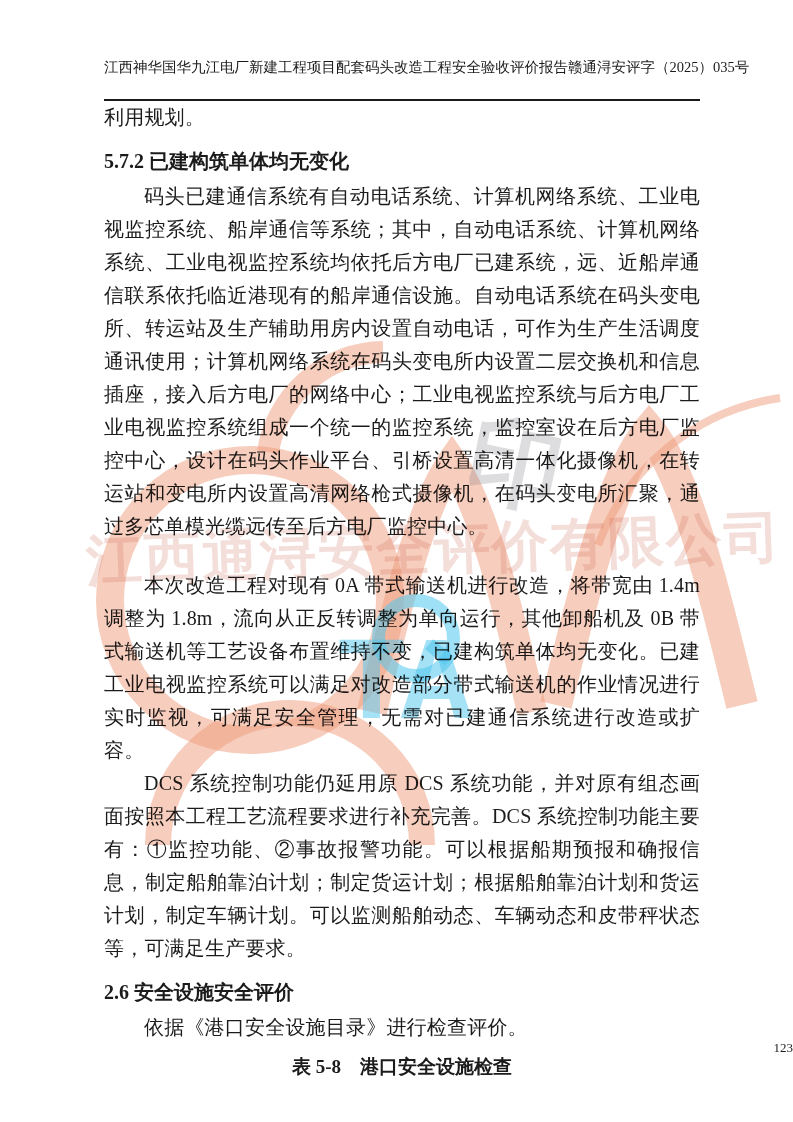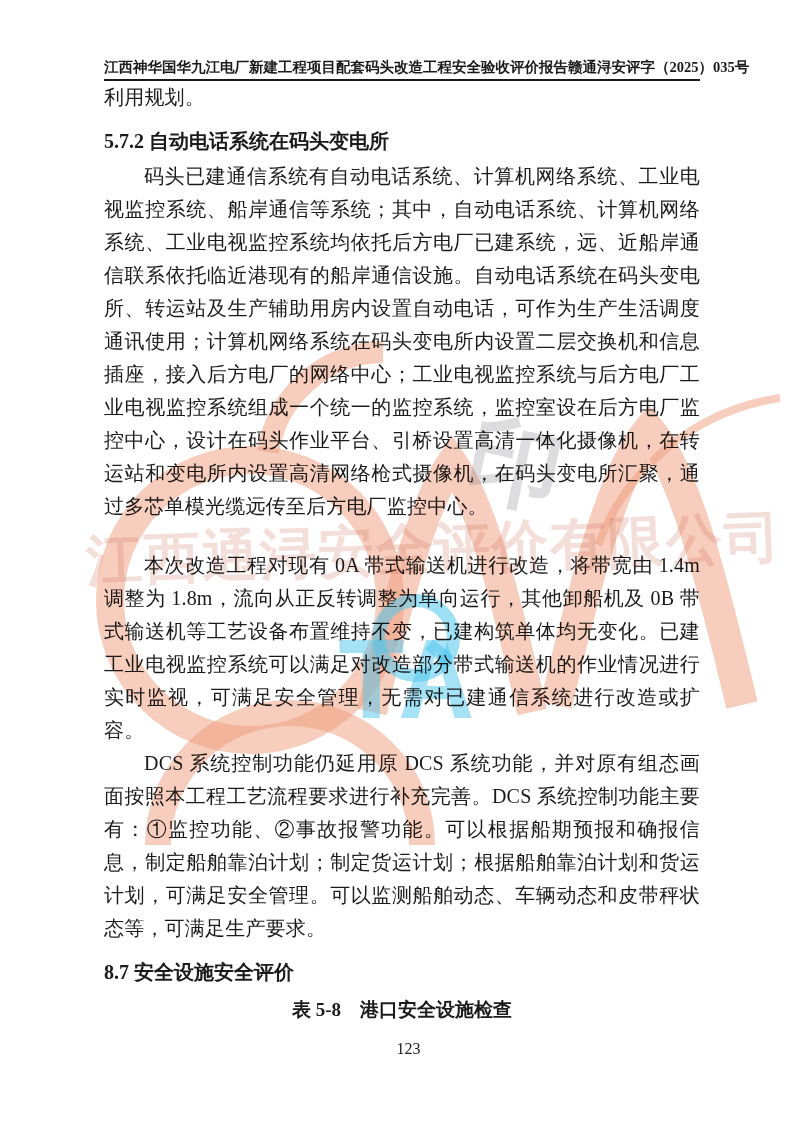--- a/index.html
+++ b/index.html
@@ -16,22 +16,22 @@
     position:absolute;
     left:104px; top:58px;
     width:596px;
   }
   
   .page-header{
     display:flex;
     justify-content:space-between;
     align-items:center;
     font-size:14.5px;
-    font-weight:bold;
-    padding-bottom:2px;
+    font-weight:normal;
+    padding-bottom:22px;
     border-bottom:2px solid #1a1a1a;
     white-space:nowrap;
   }
   .page-header .doc-no{}
   
   .body-text{
     margin:0;
     font-size:20px;
     line-height:33px;
     text-align:justify;
@@ -53,22 +53,22 @@
     text-align:center;
     font-weight:bold;
     font-size:19px;
     line-height:26px;
   }
   
   .page-footer{
     position:absolute;
     left:0;right:0;
     top:1040px;
-    text-align:center;
-    font-size:16px;
+    text-align:right;
+    font-size:13px;
     padding-left:24px;
   }
   
   .watermark{
     position:absolute;
     left:0;top:0;width:793px;height:1122px;
     pointer-events:none;
     mix-blend-mode:multiply;
   }
   .wm-company{
@@ -120,32 +120,33 @@
 <div class="page">
 
   <div class="content">
     <div class="page-header">
       <span class="rep-title">江西神华国华九江电厂新建工程项目配套码头改造工程安全验收评价报告</span>
       <span class="doc-no">赣通浔安评字（2025）035号</span>
     </div>
 
     <p class="body-text p-intro">利用规划。</p>
 
-    <p class="h-num">5.7.2 自动电话系统在码头变电所</p>
+    <p class="h-num">5.7.2 已建构筑单体均无变化</p>
 
 
     <p class="body-text indent">码头已建通信系统有自动电话系统、计算机网络系统、工业电视监控系统、船岸通信等系统；其中，自动电话系统、计算机网络系统、工业电视监控系统均依托后方电厂已建系统，远、近船岸通信联系依托临近港现有的船岸通信设施。自动电话系统在码头变电所、转运站及生产辅助用房内设置自动电话，可作为生产生活调度通讯使用；计算机网络系统在码头变电所内设置二层交换机和信息插座，接入后方电厂的网络中心；工业电视监控系统与后方电厂工业电视监控系统组成一个统一的监控系统，监控室设在后方电厂监控中心，设计在码头作业平台、引桥设置高清一体化摄像机，在转运站和变电所内设置高清网络枪式摄像机，在码头变电所汇聚，通过多芯单模光缆远传至后方电厂监控中心。</p>
 
     <p class="body-text indent p-gap">本次改造工程对现有 0A 带式输送机进行改造，将带宽由 1.4m 调整为 1.8m，流向从正反转调整为单向运行，其他卸船机及 0B 带式输送机等工艺设备布置维持不变，已建构筑单体均无变化。已建工业电视监控系统可以满足对改造部分带式输送机的作业情况进行实时监视，可满足安全管理，无需对已建通信系统进行改造或扩容。</p>
 
 
-    <p class="body-text indent">DCS 系统控制功能仍延用原 DCS 系统功能，并对原有组态画面按照本工程工艺流程要求进行补充完善。DCS 系统控制功能主要有：①监控功能、②事故报警功能。可以根据船期预报和确报信息，制定船舶靠泊计划；制定货运计划；根据船舶靠泊计划和货运计划，可满足安全管理。可以监测船舶动态、车辆动态和皮带秤状态等，可满足生产要求。</p>
+    <p class="body-text indent">DCS 系统控制功能仍延用原 DCS 系统功能，并对原有组态画面按照本工程工艺流程要求进行补充完善。DCS 系统控制功能主要有：①监控功能、②事故报警功能。可以根据船期预报和确报信息，制定船舶靠泊计划；制定货运计划；根据船舶靠泊计划和货运计划，制定车辆计划。可以监测船舶动态、车辆动态和皮带秤状态等，可满足生产要求。</p>
 
-    <p class="h-num">8.7 安全设施安全评价</p>
+    <p class="h-num">2.6 安全设施安全评价</p>
 
+    <p class="body-text indent">依据《港口安全设施目录》进行检查评价。</p>
 
     <div class="table-title">表 5-8　港口安全设施检查</div>
 
   </div>
 
   <div class="page-footer">123</div>
 
   <div class="watermark">
     <svg width="793" height="1122" viewBox="0 0 793 1122">
       <g stroke="#ef9b7b" stroke-opacity="0.5" fill="none">

